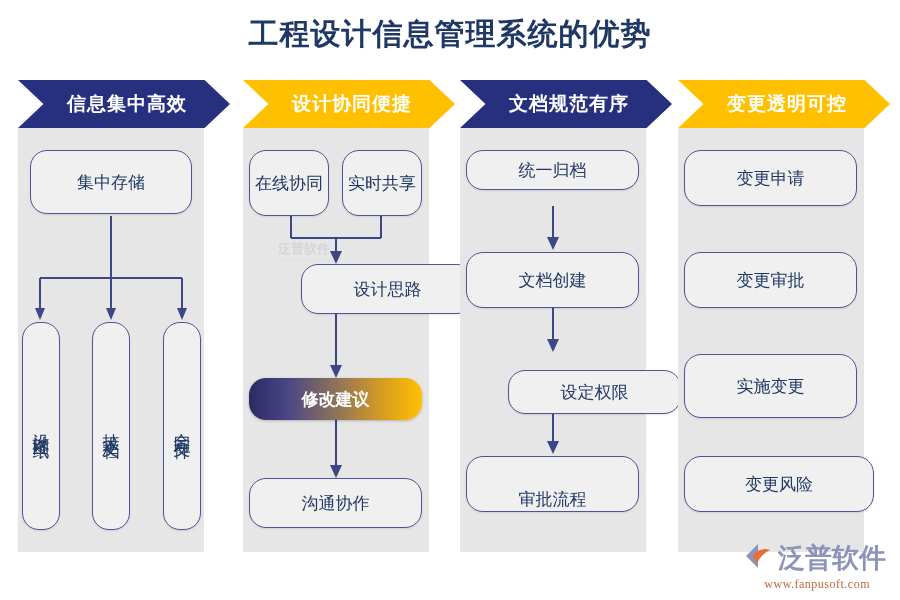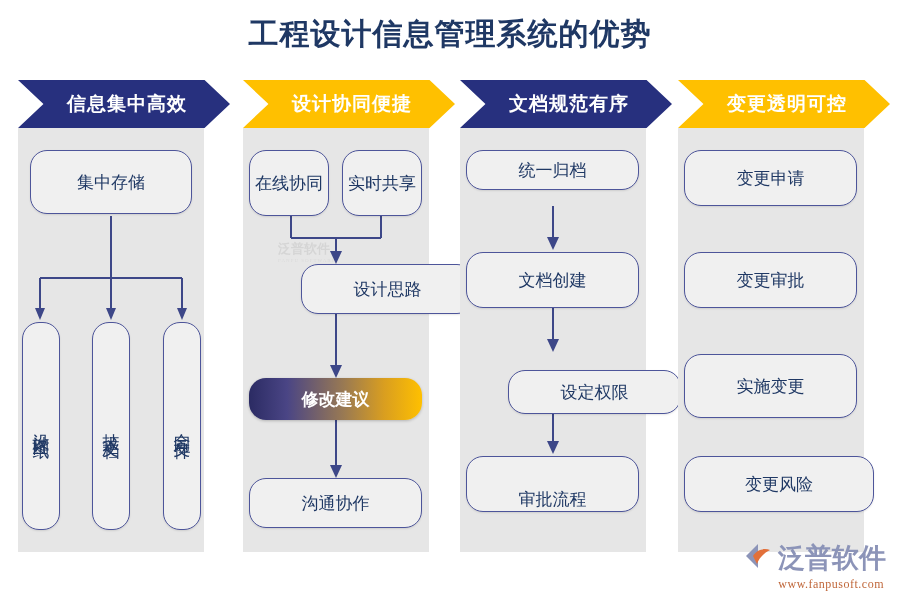--- a/index.html
+++ b/index.html
@@ -158,21 +158,21 @@
     color: #8c94b8;
     letter-spacing: 0px;
     font-family: "Liberation Serif", "DejaVu Serif", serif;
   }
   .brand-url {
     font-size: 12px;
     color: #c0673a;
     letter-spacing: 0.5px;
     font-family: "Liberation Serif", "DejaVu Serif", serif;
     margin-top: 1px;
-    margin-right: 2px;
+    margin-right: 16px;
   }
 </style>
 </head>
 <body>
 
 <div id="canvas">
 
   <div class="page-title">工程设计信息管理系统的优势</div>
 
   <div class="column col-0">

